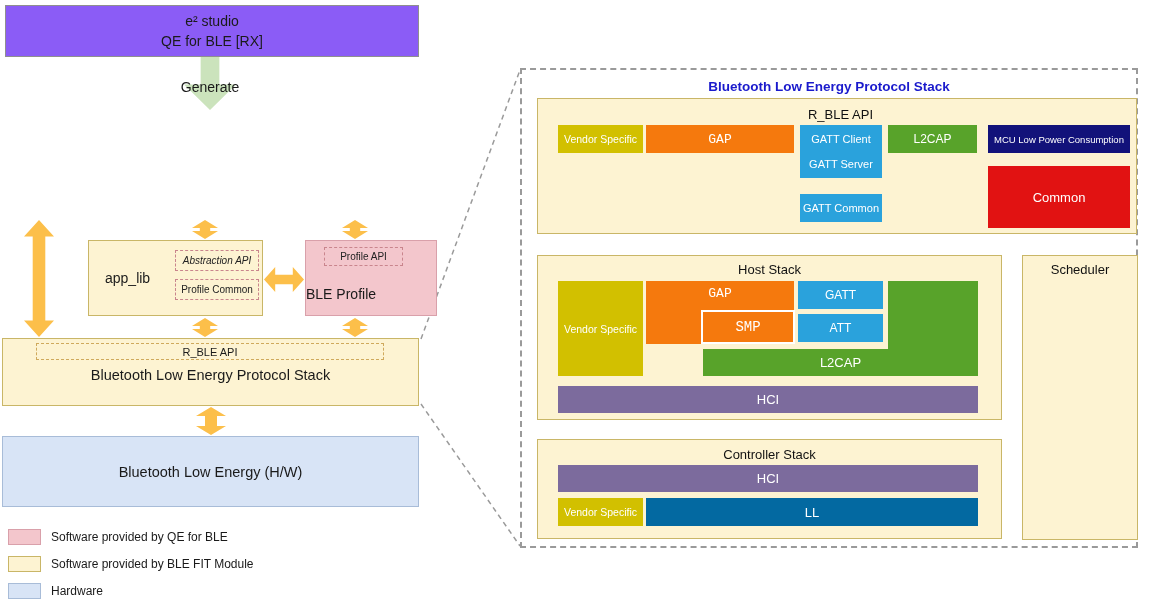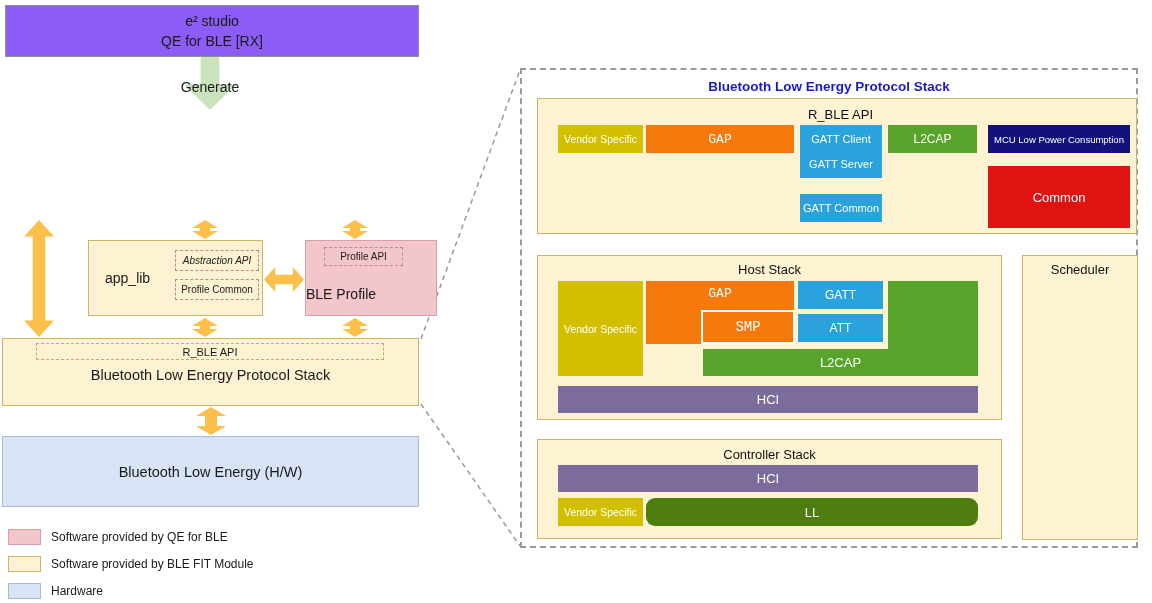--- a/index.html
+++ b/index.html
@@ -74,21 +74,21 @@
 
   .blk { position:absolute; display:flex; align-items:center; justify-content:center;
          color:#fff; font-size:12px; white-space:nowrap; }
   .c-gold   { background:#d2c000; }
   .c-orange { background:#f5790d;font-family:Liberation Mono, monospace; }
   .c-blue   { background:#2aa2dc; }
   .c-green  { background:#58a32a; }
   .c-navy   { background:#12127a; }
   .c-red    { background:#e11212; }
   .c-purple { background:#7c6b9d; }
-  .c-magenta{ background:#4d7c0f;border-radius:9px; }
+  .c-magenta{ background:#0369a1; }
 
   .api-label { left:235px; top:8px; width:135px; }
   .vs1    { left:20px;  top:26px; width:85px;  height:28px; font-size:10.5px; }
   .gap1   { left:108px; top:26px; width:148px; height:28px; font-size:13px; }
   .gattc  { left:262px; top:26px; width:82px;  height:28px; font-size:11px; }
   .l2cap1 { left:350px; top:26px; width:89px;  height:28px; font-size:12px; }
   .mcu    { left:450px; top:26px; width:142px; height:28px; font-size:9.5px; }
   .gatts  { left:262px; top:51px; width:82px;  height:28px; font-size:11px; }
   .gattcm { left:262px; top:95px; width:82px;  height:28px; font-size:11px; }
   .common { left:450px; top:67px; width:142px; height:62px; font-size:13px; }

